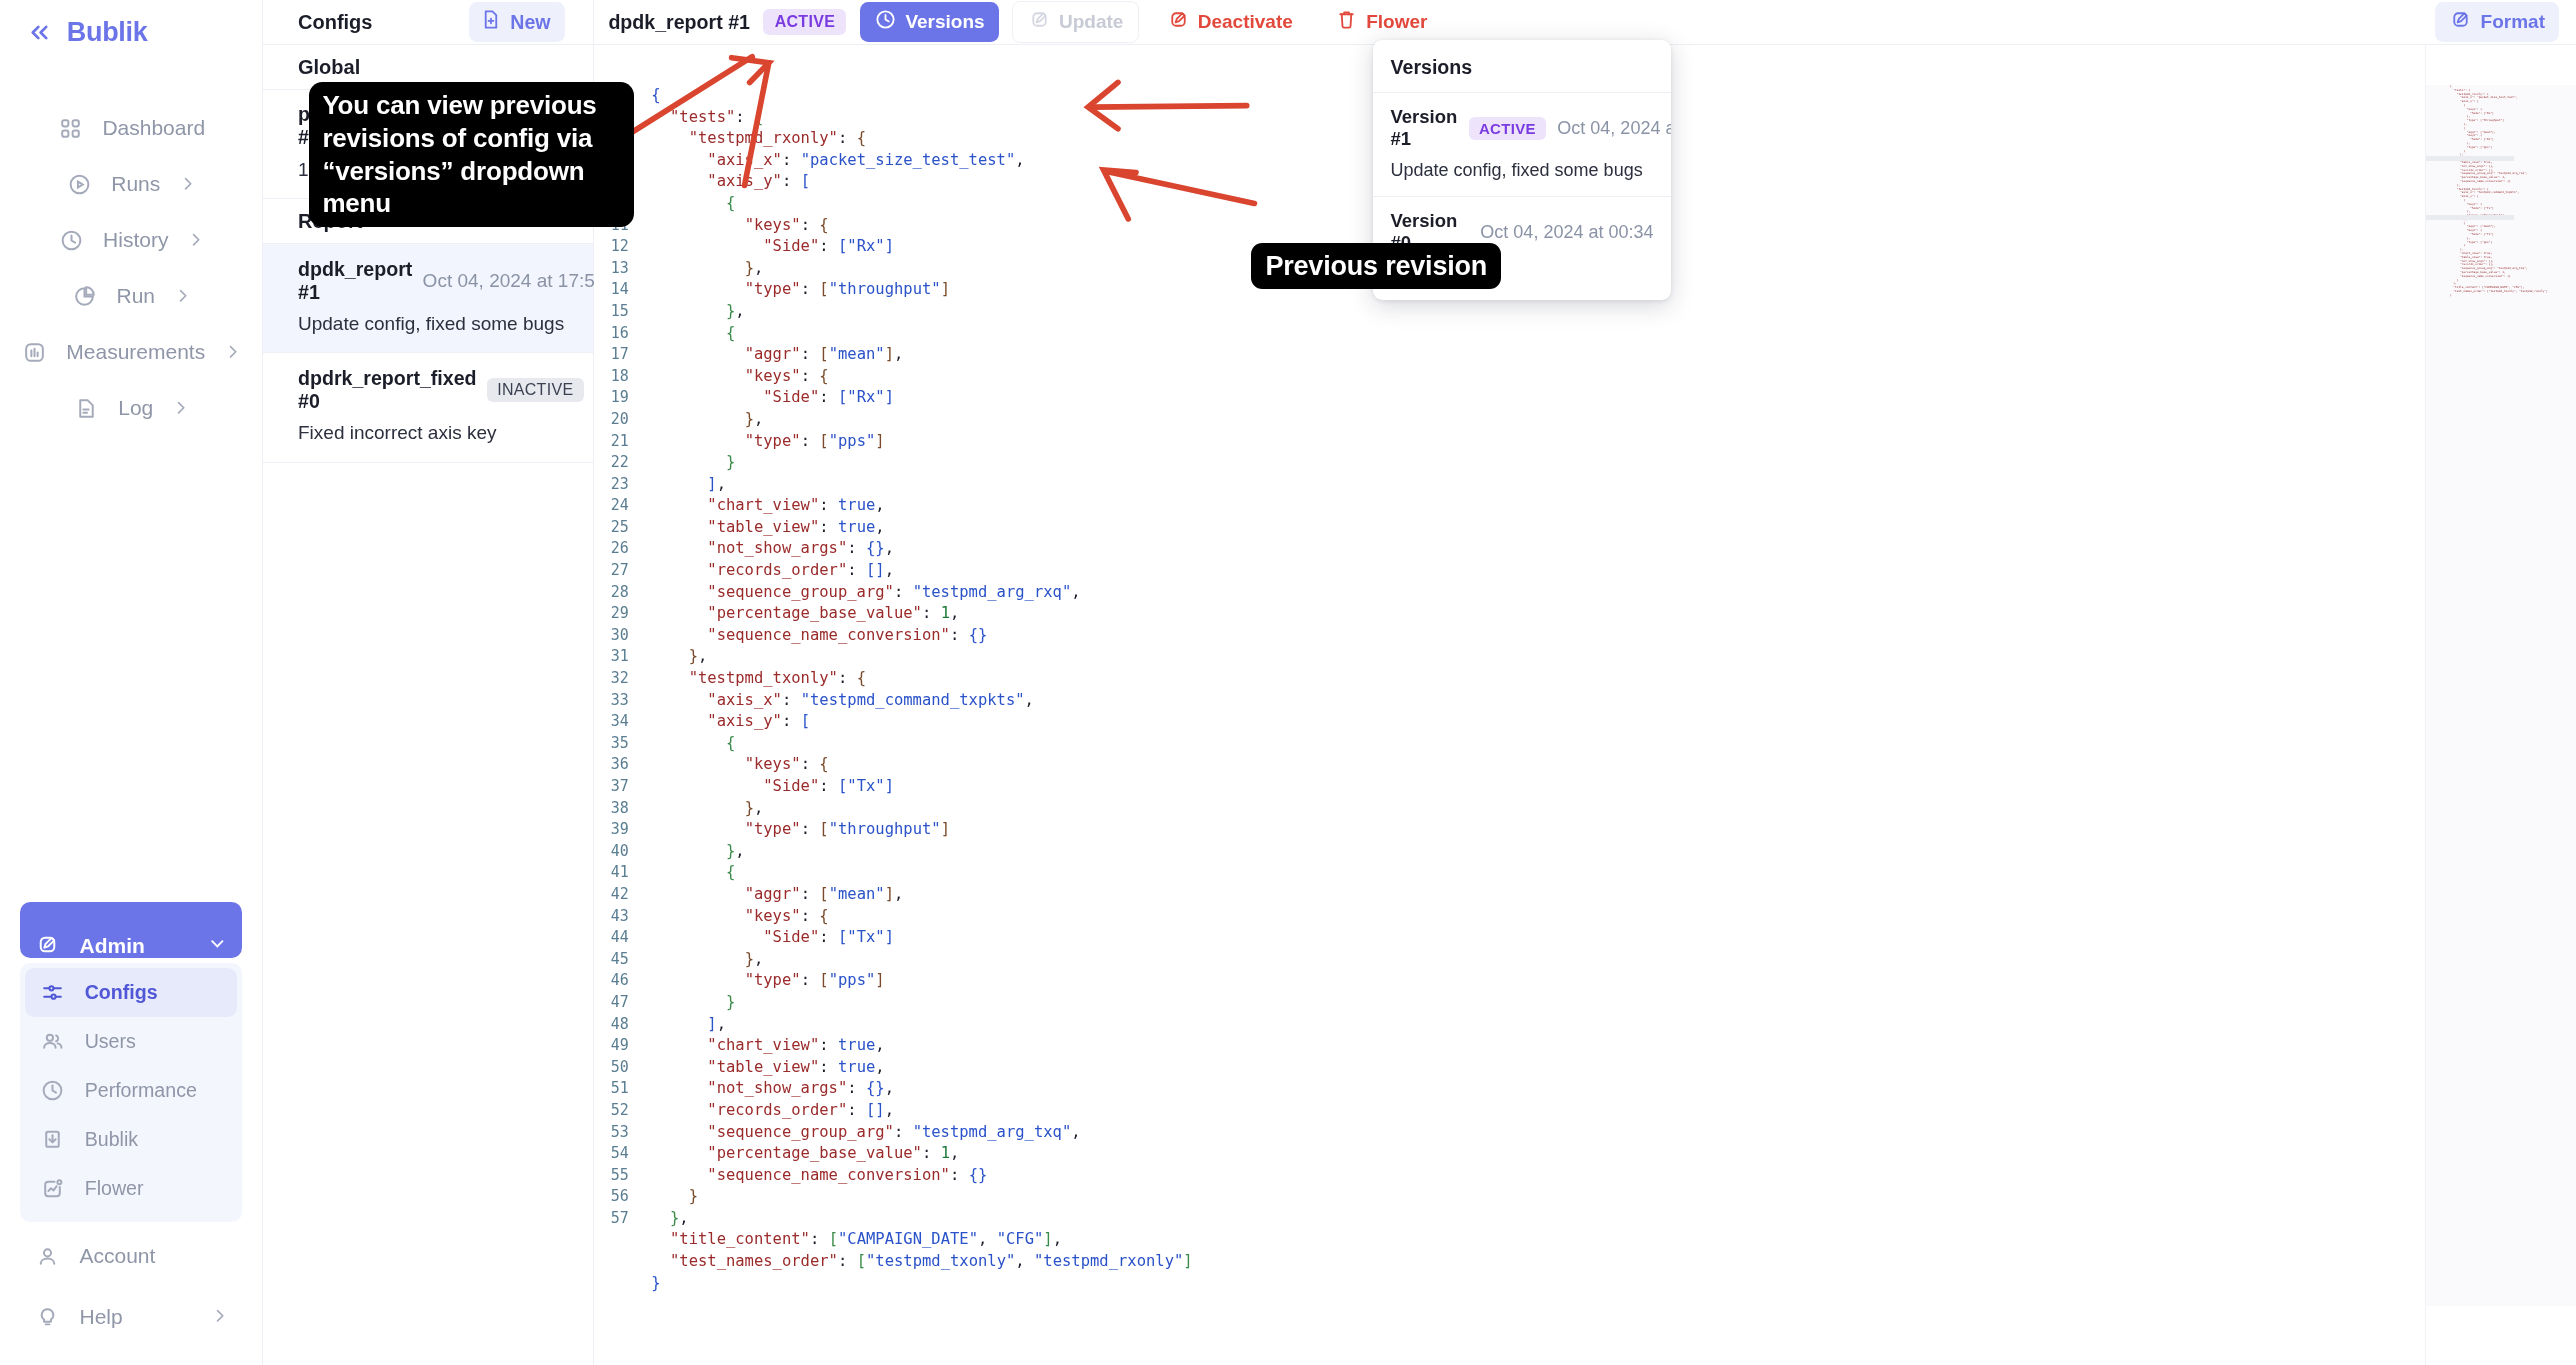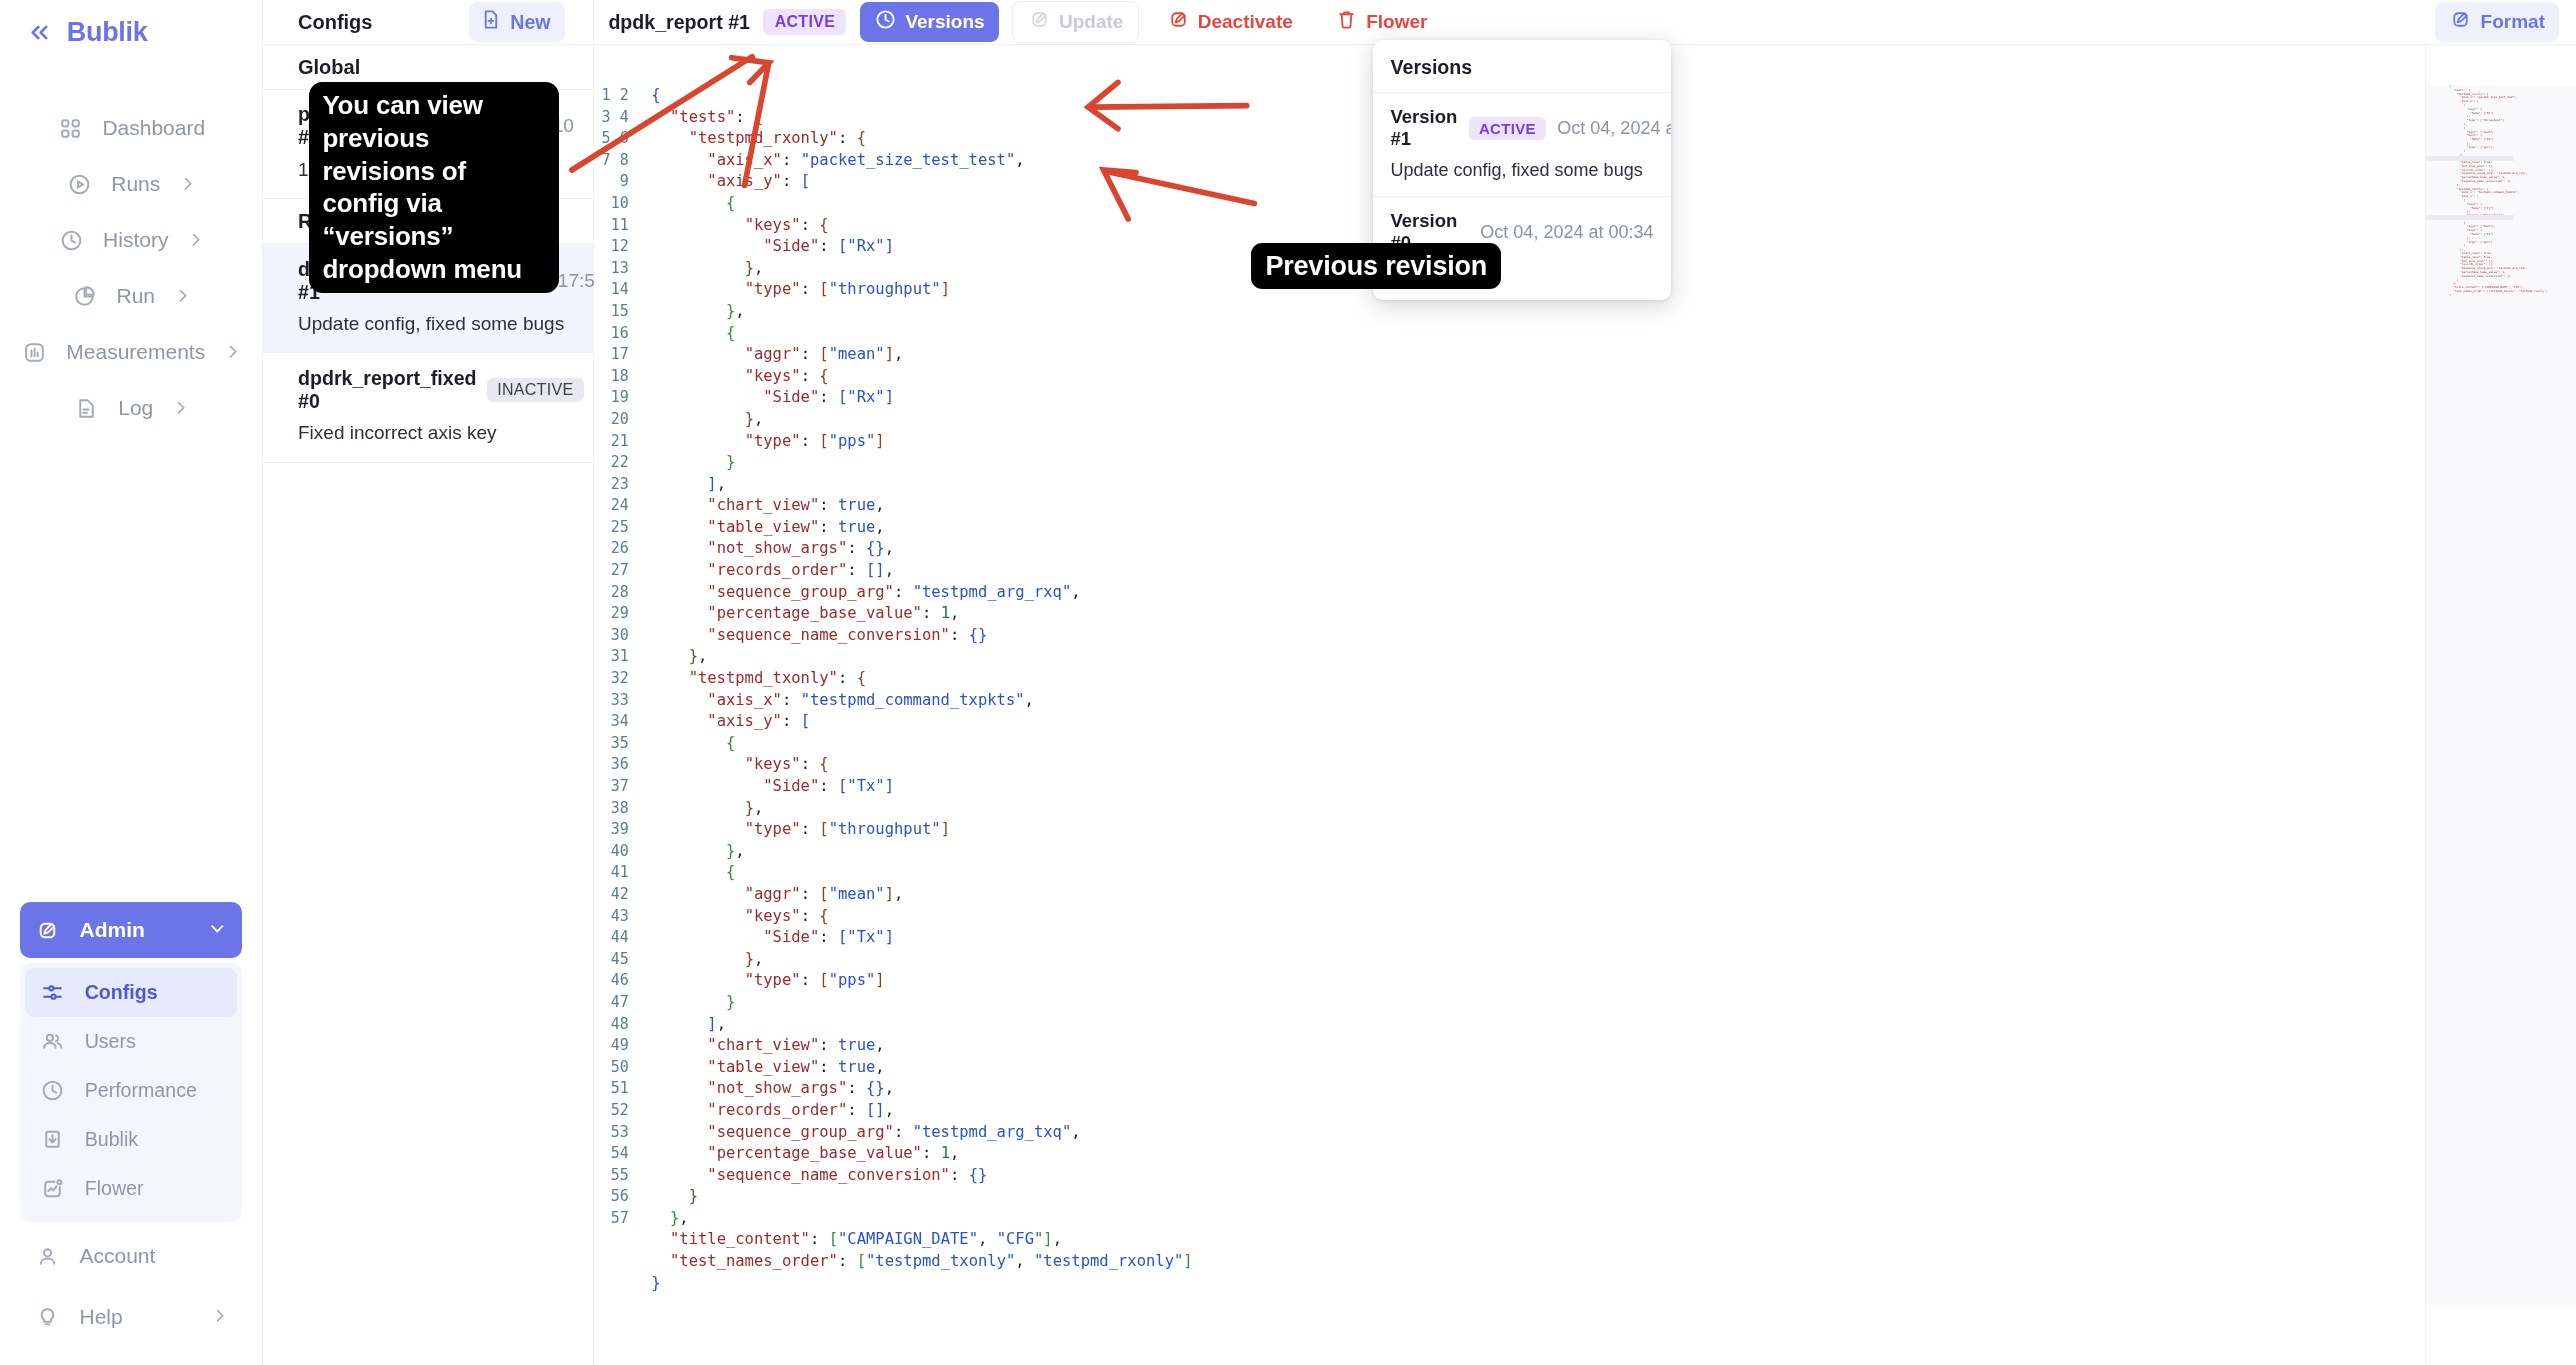--- a/index.html
+++ b/index.html
@@ -37,21 +37,21 @@
     cursor: pointer;
     position: relative;
   }
   .nav-item .label { flex: 1; }
   .nav-item .arrow { color: #A4AAB9; display: flex; align-items: center; }
   .nav-icon { width: 27px; height: 27px; display: flex; align-items: center; justify-content: center; flex: 0 0 27px; }
   .nav-icon svg { width: 25px; height: 25px; }
 
   .sidebar-bottom { position: absolute; left: 19.6px; right: 19.6px; bottom: 20.6px; }
   .admin-btn {
-    display: flex; align-items: center; gap: 18.5px;
+    display: flex; align-items: flex-end; gap: 18.5px;
     height: 56px; padding: 0 14.4px;
     background: #6C75E8; color: #ffffff; border-radius: 10.3px;
     font-size: 21px; font-weight: bold; cursor: pointer;
   }
   .admin-btn .label { flex: 1; }
   .admin-sub {
     background: #F4F6FD; border-radius: 10.3px; margin-top: 4.1px; padding: 5.2px 0 9.3px 0;
   }
   .sub-item {
     display: flex; align-items: center; gap: 18.5px;
@@ -183,21 +183,21 @@
   .dd-badge { background: #EDE4FB; color: #7A3BE0; border-radius: 5.7px; padding: 3.1px 10.3px; font-size: 15px; font-weight: bold; letter-spacing: 0.3px; }
 
   
   .anno-layer { position: absolute; inset: 0; pointer-events: none; z-index: 90; }
   .anno-box {
     position: absolute; background: #000000; color: #ffffff;
     border-radius: 11.3px; padding: 6.2px 14.4px;
     font-size: 27px; font-weight: bold; letter-spacing: -0.2px;
     line-height: 1.26; white-space: nowrap;
   }
-  .anno-multi { white-space: normal; width: 250px; border-radius: 13.4px; padding: 7.2px 13.4px; font-size: 26px; }
+  .anno-multi { white-space: normal; width: 325px; border-radius: 13.4px; padding: 7.2px 13.4px; font-size: 26px; }
 </style>
 </head>
 <body>
 
 <div class="app">
 
   <aside class="sidebar">
 
     <div class="brand">
       <span class="brand-chevrons">

